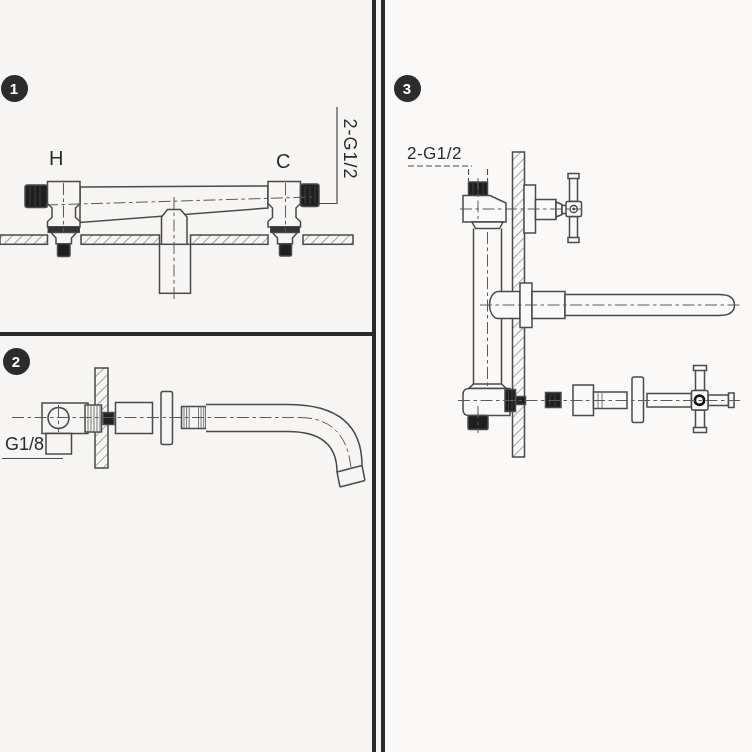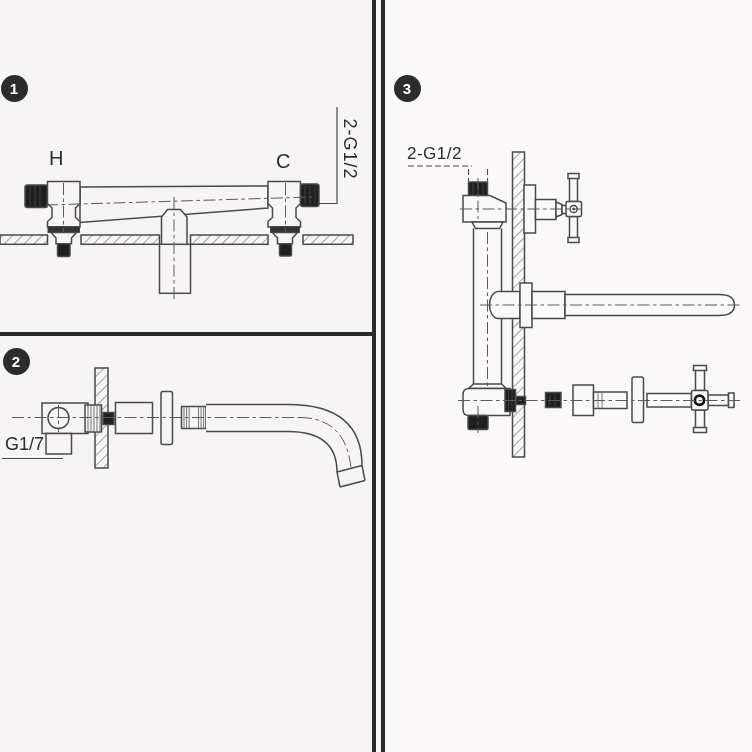--- a/index.html
+++ b/index.html
@@ -277,14 +277,14 @@
 <div id="divider-v2" class="divider-v"></div>
 <div id="divider-h"></div>
 
 <div id="badge-1" class="badge">1</div>
 <div id="badge-2" class="badge">2</div>
 <div id="badge-3" class="badge">3</div>
 
 <div id="label-hot" class="draw-label">H</div>
 <div id="label-cold" class="draw-label">C</div>
 <div id="callout-1" class="draw-label">2-G1/2</div>
-<div id="callout-2" class="draw-label">G1/7</div>
+<div id="callout-2" class="draw-label">G1/8</div>
 <div id="callout-3" class="draw-label">2-G1/2</div>
 
 </body></html>

